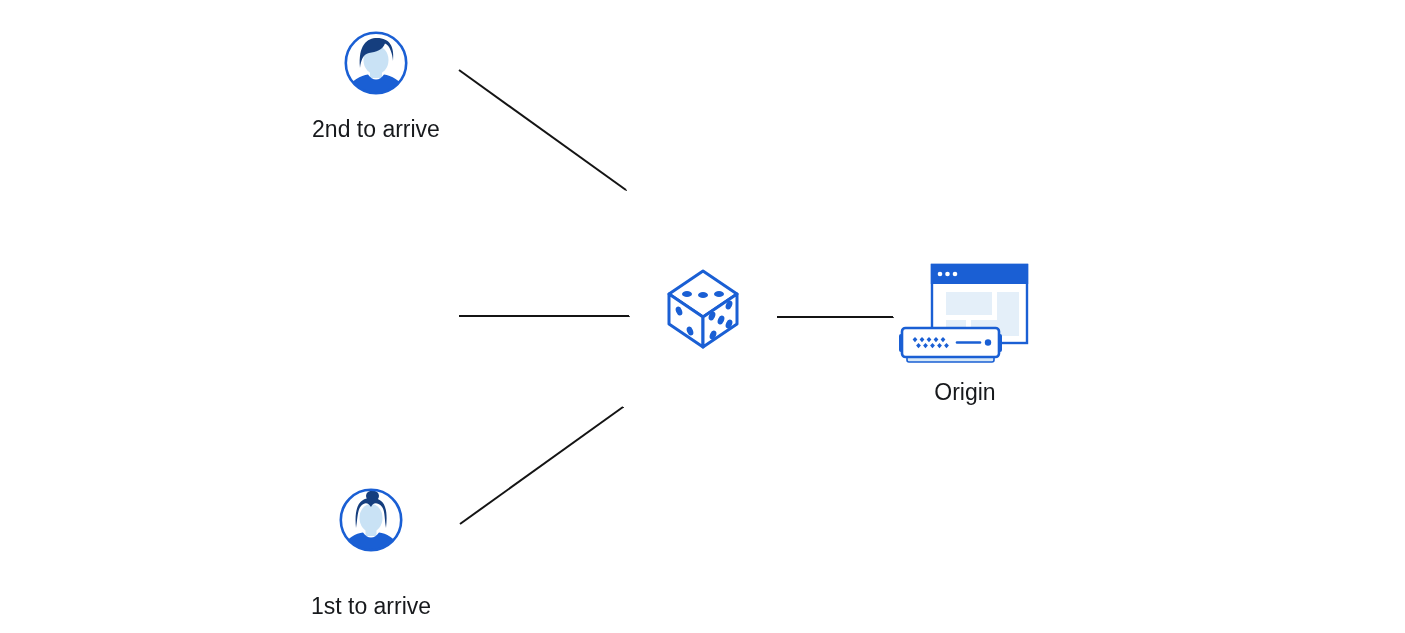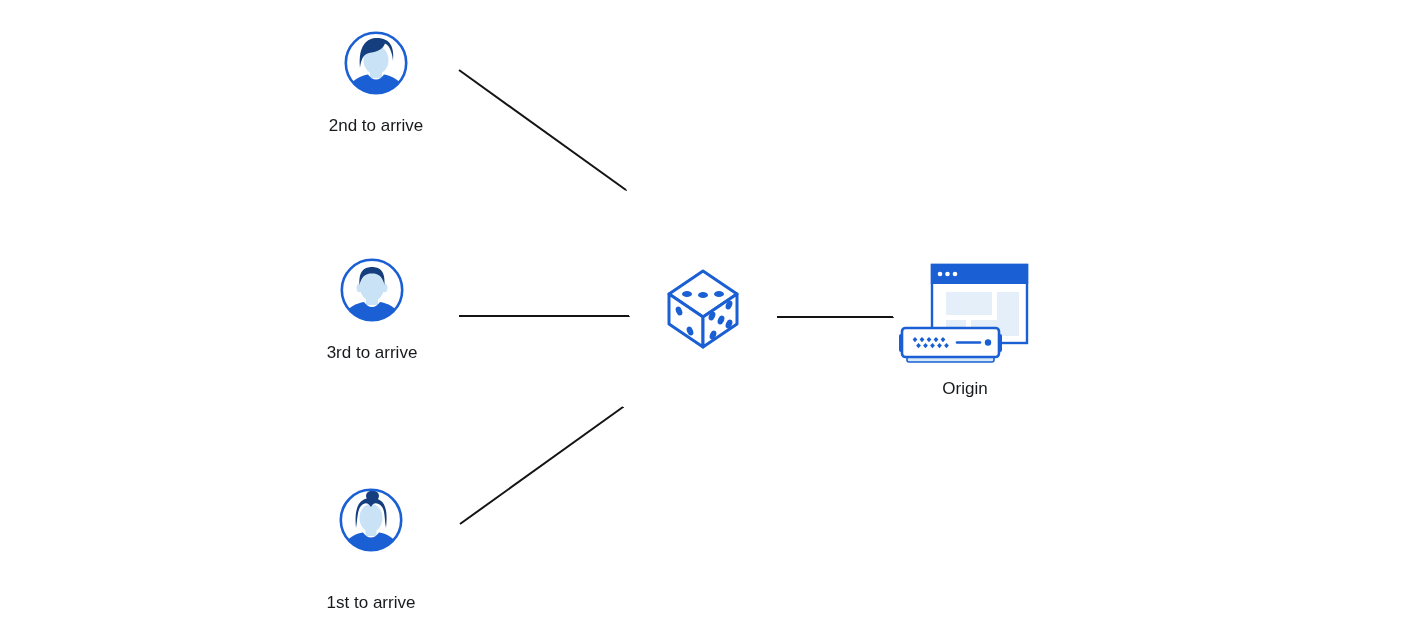--- a/index.html
+++ b/index.html
@@ -16,21 +16,21 @@
   html,body{background:var(--background);}
   .canvas{
     position:relative;
     width:1405px;height:633px;
     background:var(--background);
     overflow:hidden;
     font-family:"Liberation Sans","DejaVu Sans",sans-serif;
   }
   .node{position:absolute;display:flex;flex-direction:column;align-items:center;}
   .node-label{
-    font-size:17px;line-height:1.2;color:var(--text-color);
+    font-size:23px;line-height:1.2;color:var(--text-color);
     white-space:nowrap;text-align:center;
   }
   .abs{position:absolute;}
   .arrow-layer{position:absolute;left:0;top:0;pointer-events:none;}
   
   .fill-primary{fill:var(--primary-blue);}
   .stroke-primary{stroke:var(--primary-blue);}
   .fill-navy{fill:var(--dark-navy);}
   .fill-face{fill:var(--light-face);}
   .fill-panel{fill:var(--panel-light);}
@@ -68,40 +68,20 @@
         <rect class="fill-face" x="27" y="36" width="12" height="12"></rect>
         <path class="fill-primary" d="M4,66 L4,60 C8,50 18,45.5 25,44.5 C27,47.5 30,49.5 33,49.5 C36,49.5 39,47.5 41,44.5 C48,45.5 58,50 62,60 L62,66 Z"></path>
         <ellipse class="fill-face" cx="33" cy="30" rx="12.5" ry="14.5"></ellipse>
         <path class="fill-navy" d="M17,38 C15,15 24,8 34,8 C47,8 51.5,17 50,31 C49.5,24 47,15.5 42,13.5 C40,19.5 33,22 26,23 C20,24.5 18,30 17,38 Z"></path>
       </g>
       <circle class="no-fill stroke-primary" cx="33" cy="33" r="30.2" stroke-width="2.6"></circle>
     </svg>
     <div class="node-label" style="margin-top:20px;">2nd to arrive</div>
   </div>
 
-  <div class="node" style="left:302px;top:257px;width:140px;">
-    <svg width="66" height="66" viewBox="0 0 66 66">
-      <defs>
-          <clipPath id="clipB">
-            <circle cx="33" cy="33" r="30.2"></circle>
-          </clipPath>
-        </defs>
-      <g clip-path="url(#clipB)">
-        <rect class="fill-white" width="66" height="66"></rect>
-        <rect class="fill-face" x="27" y="36" width="12" height="12"></rect>
-        <path class="fill-primary" d="M4,66 L4,61 C8,50 18,46 25,45 C27,48 30,50 33,50 C36,50 39,48 41,45 C48,46 58,50 62,61 L62,66 Z"></path>
-        <ellipse class="fill-face" cx="20.5" cy="31" rx="3" ry="4.2"></ellipse>
-        <ellipse class="fill-face" cx="45.5" cy="31" rx="3" ry="4.2"></ellipse>
-        <ellipse class="fill-face" cx="33" cy="30" rx="12" ry="14"></ellipse>
-        <path class="fill-navy" d="M20.5,28 C19.5,13 26,10 33,10 C40,10 46.5,13 45.5,28 C43,18.5 39,16.5 33,16.5 C27,16.5 23,18.5 20.5,28 Z"></path>
-      </g>
-      <circle class="no-fill stroke-primary" cx="33" cy="33" r="30.2" stroke-width="2.6"></circle>
-    </svg>
-    <div class="node-label" style="margin-top:20px;">3rd to arrive</div>
-  </div>
 
   <div class="node" style="left:301px;top:487px;width:140px;gap:20px;">
     <svg width="66" height="66" viewBox="0 0 66 66">
       <defs>
           <clipPath id="clipC">
             <circle cx="33" cy="33" r="30.2"></circle>
           </clipPath>
         </defs>
       <g clip-path="url(#clipC)">
         <rect class="fill-white" width="66" height="66"></rect>

